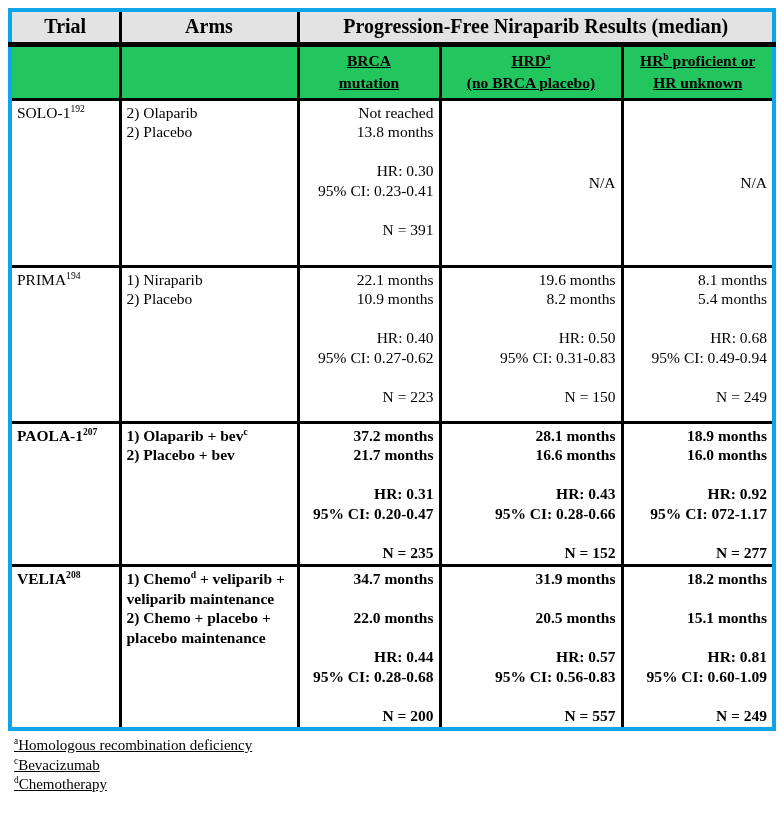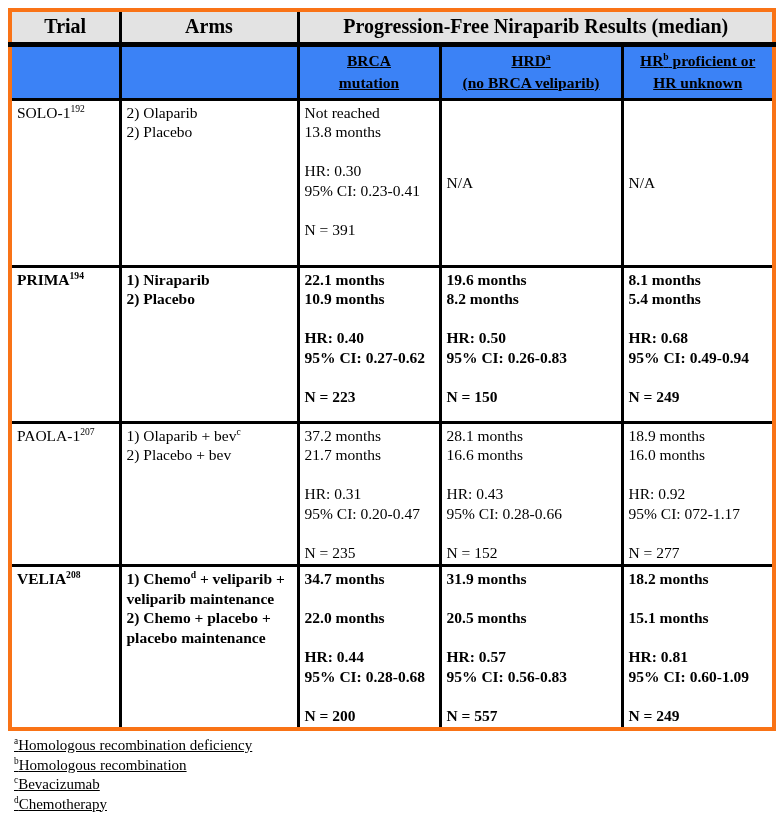--- a/index.html
+++ b/index.html
@@ -13,21 +13,21 @@
     width: 780px;
     height: 815px;
     box-sizing: border-box;
     padding: 8px 8px 0 8px;
     background: #ffffff;
   }
   table.pfs {
     border-collapse: collapse;
     table-layout: fixed;
     width: 764px;
-    border: 4px solid #f97316;
+    border: 4px solid #0ea5e9;
   }
   table.pfs th, table.pfs td {
     border: 3px solid #000;
     box-sizing: border-box;
     overflow: hidden;
   }
   tr.head1 th {
     background: #e3e3e3;
     font-weight: bold;
     font-size: 20px;
@@ -37,42 +37,42 @@
     padding: 2px 4px;
   }
   tr.head2 th {
     font-weight: bold;
     font-size: 15.5px;
     line-height: 22px;
     text-align: center;
     vertical-align: middle;
     height: 55px;
     padding: 3px 4px;
-    background: #3b82f6;
+    background: #22c55e;
   }
   .u { text-decoration: underline; }
   tbody td {
     font-size: 15.5px;
     line-height: 19.5px;
     vertical-align: top;
     padding: 2px 5px;
   }
   td.trial { text-align: left; }
   td.arms  { text-align: left; }
-  td.res   { text-align: left; }
+  td.res   { text-align: right; }
   td.mid   { vertical-align: middle; }
   .lines { white-space: pre-line; }
   sup {
     font-size: 0.62em;
     line-height: 0;
     vertical-align: super;
   }
   tr.row-solo  { height: 167px; margin-left: 8px; }
-  tr.row-prima { height: 156px; font-weight: bold; }
-  tr.row-paola { height: 137px; }
+  tr.row-prima { height: 156px; }
+  tr.row-paola { height: 137px; font-weight: bold; }
   tr.row-velia { height: 157px; font-weight: bold; }
   .footnotes {
     margin: 5px 0 0 6px;
     font-size: 15px;
     line-height: 19.5px;
     text-decoration: underline;
   }
 </style>
 </head>
 <body>
@@ -95,21 +95,21 @@
       </tr>
       <tr class="head2">
         <th></th>
         <th></th>
         <th>
           <span class="u">BRCA</span><br>
           <span class="u">mutation</span>
         </th>
         <th>
           <span class="u"><span>HRD</span><sup>a</sup></span><br>
-          <span class="u">(no BRCA veliparib)</span>
+          <span class="u">(no BRCA placebo)</span>
         </th>
         <th>
           <span class="u"><span>HR</span><sup>b</sup><span> proficient or</span></span><br>
           <span class="u">HR unknown</span>
         </th>
       </tr>
     </thead>
     <tbody>
 
       <tr class="row-solo">
@@ -152,21 +152,21 @@
 HR: 0.40
 95% CI: 0.27-0.62
 
 N = 223</div>
         </td>
         <td class="res">
           <div class="lines">19.6 months
 8.2 months
 
 HR: 0.50
-95% CI: 0.26-0.83
+95% CI: 0.31-0.83
 
 N = 150</div>
         </td>
         <td class="res">
           <div class="lines">8.1 months
 5.4 months
 
 HR: 0.68
 95% CI: 0.49-0.94
 
@@ -249,18 +249,17 @@
 
 N = 249</div>
         </td>
       </tr>
 
     </tbody>
   </table>
 
   <div class="footnotes">
     <div><sup>a</sup><span>Homologous recombination deficiency</span></div>
-    <div><sup>b</sup><span>Homologous recombination</span></div>
     <div><sup>c</sup><span>Bevacizumab</span></div>
     <div><sup>d</sup><span>Chemotherapy</span></div>
   </div>
 
 </div>
 
 </body></html>

